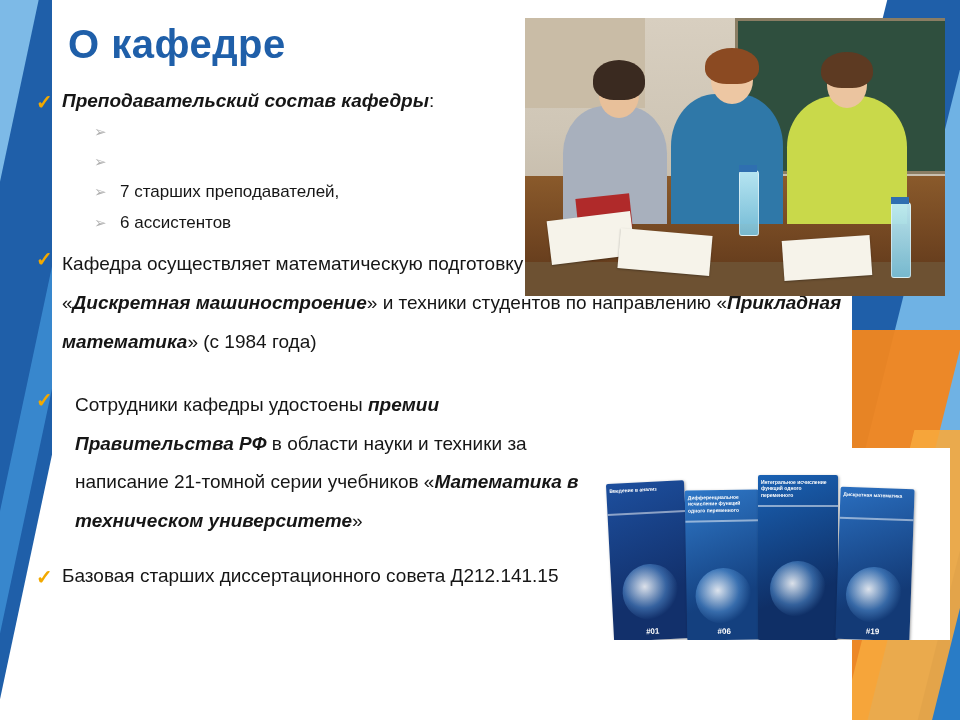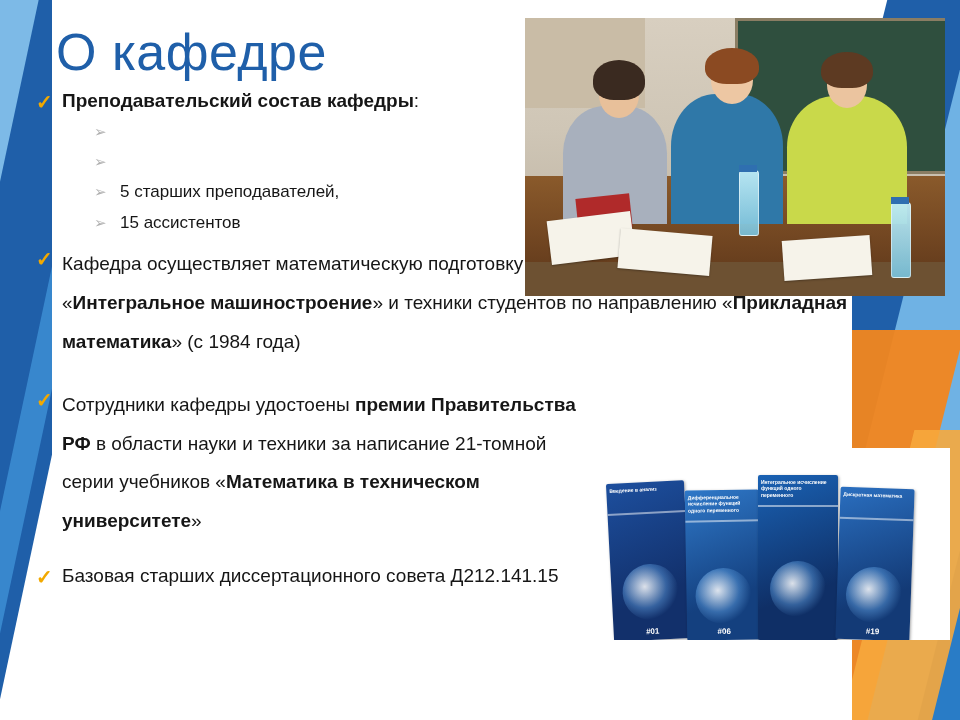--- a/index.html
+++ b/index.html
@@ -108,24 +108,24 @@
     left: 52px;
     top: 0;
     width: 800px;
     height: 720px;
     background: #ffffff;
   }
 
   
   .title {
     position: absolute;
-    left: 56px;
+    left: 68px;
     top: 22px;
-    font-size: 52px;
-    font-weight: normal;
+    font-size: 40px;
+    font-weight: bold;
     color: #1f5fa9;
     letter-spacing: .5px;
   }
 
   
   .bullets {
     position: absolute;
     left: 36px;
     top: 88px;
     width: 840px;
@@ -148,21 +148,21 @@
   .b-text {
     font-size: 19px;
     color: #161616;
     line-height: 1.42;
   }
   .b-text.lead {
     font-size: 19px;
   }
   .b1 { width: 470px; }
   .b2 { width: 790px; line-height: 2.05; }
-  .b3 { width: 520px; line-height: 2.05; }
+  .b3 { width: 520px; line-height: 2.05; margin-left: 13px; }
   .b4 { width: 700px; }
 
   .sub-list {
     margin: 6px 0 10px 58px;
   }
   .sub-row {
     display: flex;
     align-items: flex-start;
     margin-bottom: 11px;
   }
@@ -172,21 +172,21 @@
     width: 26px;
     flex: 0 0 26px;
     padding-top: 1px;
   }
   .sub-text {
     font-size: 17px;
     color: #161616;
     line-height: 1.2;
   }
 
-  b { font-weight: bold; }
+  b { font-weight: bold; font-style: italic; }
   .gap-b { height: 22px; }
   .gap-c { height: 20px; }
 
   
   .photo {
     position: absolute;
     left: 525px;
     top: 18px;
     width: 420px;
     height: 278px;
@@ -372,31 +372,31 @@
 
     <div class="sub-list">
       <div class="sub-row">
         <div class="arrow">➢</div>
       </div>
       <div class="sub-row">
         <div class="arrow">➢</div>
       </div>
       <div class="sub-row">
         <div class="arrow">➢</div>
-        <div class="sub-text">5 старших преподавателей,</div>
+        <div class="sub-text">7 старших преподавателей,</div>
       </div>
       <div class="sub-row">
         <div class="arrow">➢</div>
-        <div class="sub-text">15 ассистентов</div>
+        <div class="sub-text">6 ассистентов</div>
       </div>
     </div>
 
     <div class="bullet-row">
       <div class="check">✓</div>
-      <div class="b-text b2"><span>Кафедра осуществляет математическую подготовку студентов факультета «</span><b>Интегральное машиностроение</b><span>» и техники студентов по направлению «</span><b>Прикладная математика</b><span>» (с 1984 года)</span></div>
+      <div class="b-text b2"><span>Кафедра осуществляет математическую подготовку студентов факультета «</span><b>Дискретная машиностроение</b><span>» и техники студентов по направлению «</span><b>Прикладная математика</b><span>» (с 1984 года)</span></div>
     </div>
 
     <div class="gap-b"></div>
 
     <div class="bullet-row">
       <div class="check">✓</div>
       <div class="b-text b3"><span>Сотрудники кафедры удостоены </span><b>премии Правительства РФ</b><span> в области науки и техники за написание 21-томной серии учебников «</span><b>Математика в техническом университете</b><span>»</span></div>
     </div>
 
     <div class="gap-c"></div>

